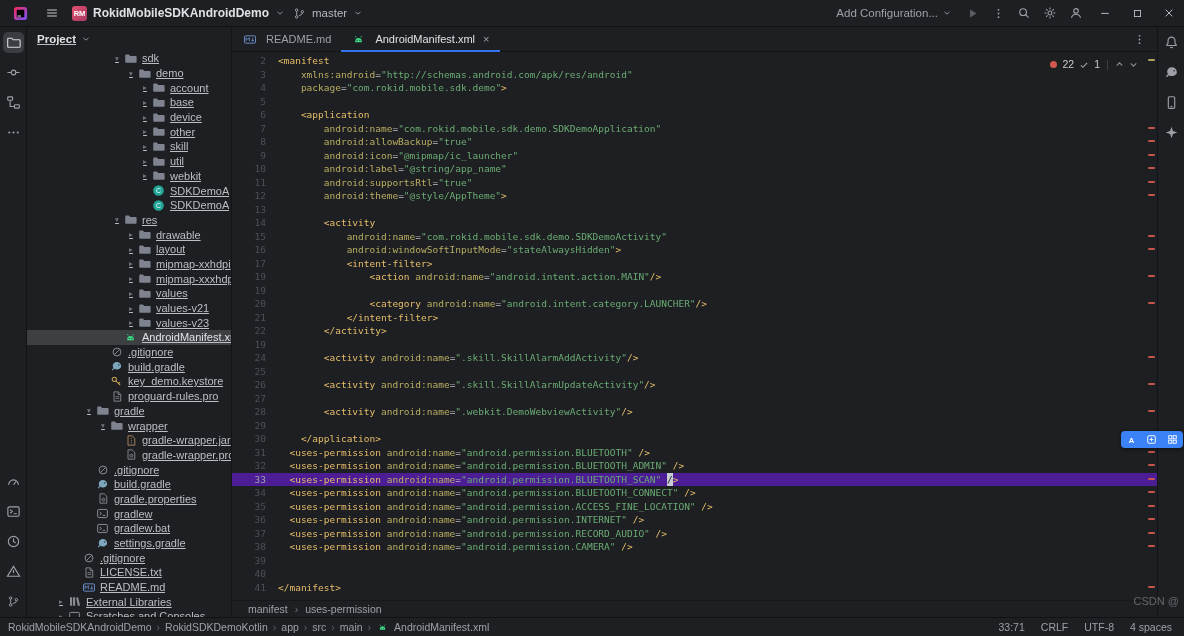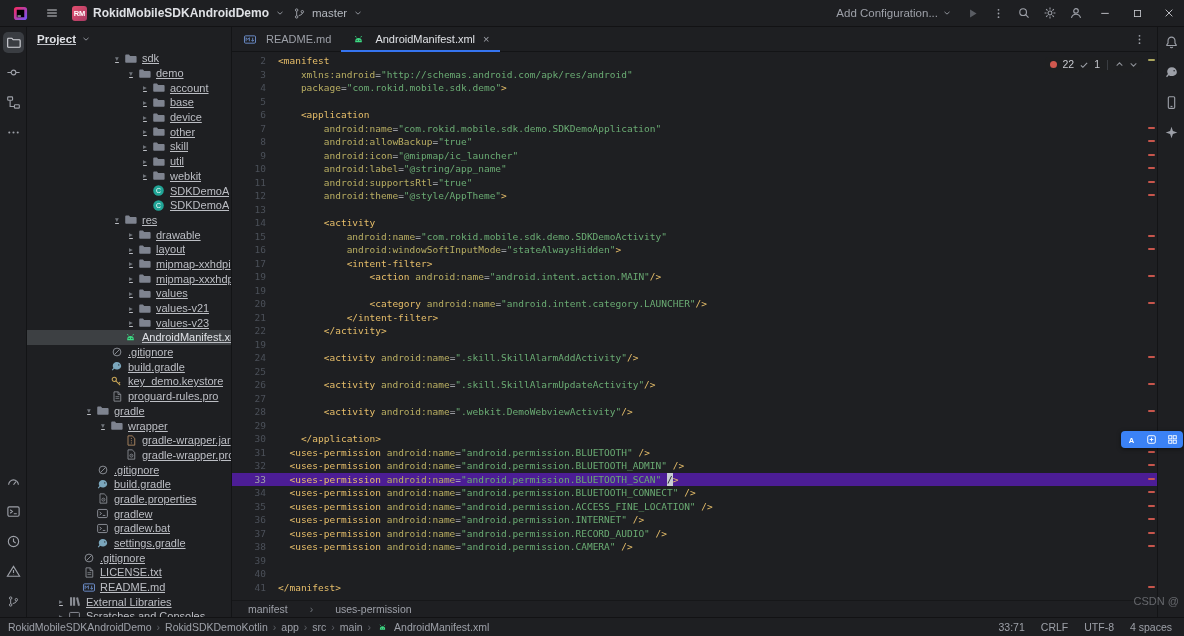--- a/index.html
+++ b/index.html
@@ -55,21 +55,21 @@
   .s{color:#6aab73;} .t{color:#e8bf6a;} .a{color:#b9ae62;} .p{color:#bcbec4;}
   .blk{position:absolute;top:0;background:#c8ccd4;color:#1e1f22;}
   .inspect{position:absolute;top:5px;right:14px;display:flex;align-items:center;gap:5px;
     font-family:"Liberation Sans",sans-serif;font-size:10.5px;color:#c8cad0;background:rgba(30,31,34,.92);
     padding:1px 5px;border-radius:4px;z-index:3;}
   .errdot{width:7px;height:7px;border-radius:50%;background:#d1584f;}
   .insp-sep{width:1px;height:10px;background:#3a3d42;margin:0 2px;}
   #stripeMarks{position:absolute;top:0;bottom:0;right:0;width:12px;z-index:2;}
   .mark{position:absolute;right:2px;width:7px;height:2px;border-radius:1px;background:#d1584f;opacity:.95;}
   .mark.warn{background:#b3ae62;}
-  .breadcrumbs{height:16px;flex:none;display:flex;align-items:center;gap:22px;padding:0 16px;
+  .breadcrumbs{height:16px;flex:none;display:flex;align-items:center;gap:7px;padding:0 16px;
     font-size:10.5px;color:#9da0a8;border-top:1px solid rgba(0,0,0,.25);}
   .bc-sep{color:#6f737a;}
   
   .statusbar{height:18px;flex:none;display:flex;align-items:center;padding:0 12px 0 8px;font-size:10.5px;
     color:#9da0a8;border-top:1px solid rgba(0,0,0,.4);}
   .sb-left{display:flex;align-items:center;gap:5px;min-width:0;white-space:nowrap;}
   .sb-right{margin-left:auto;display:flex;align-items:center;gap:16px;white-space:nowrap;}
   .sb-sep{color:#5d6066;}
   
   .float-tb{position:absolute;left:1121px;top:431px;width:62px;height:17px;background:#3b82f6;border-radius:4px;

